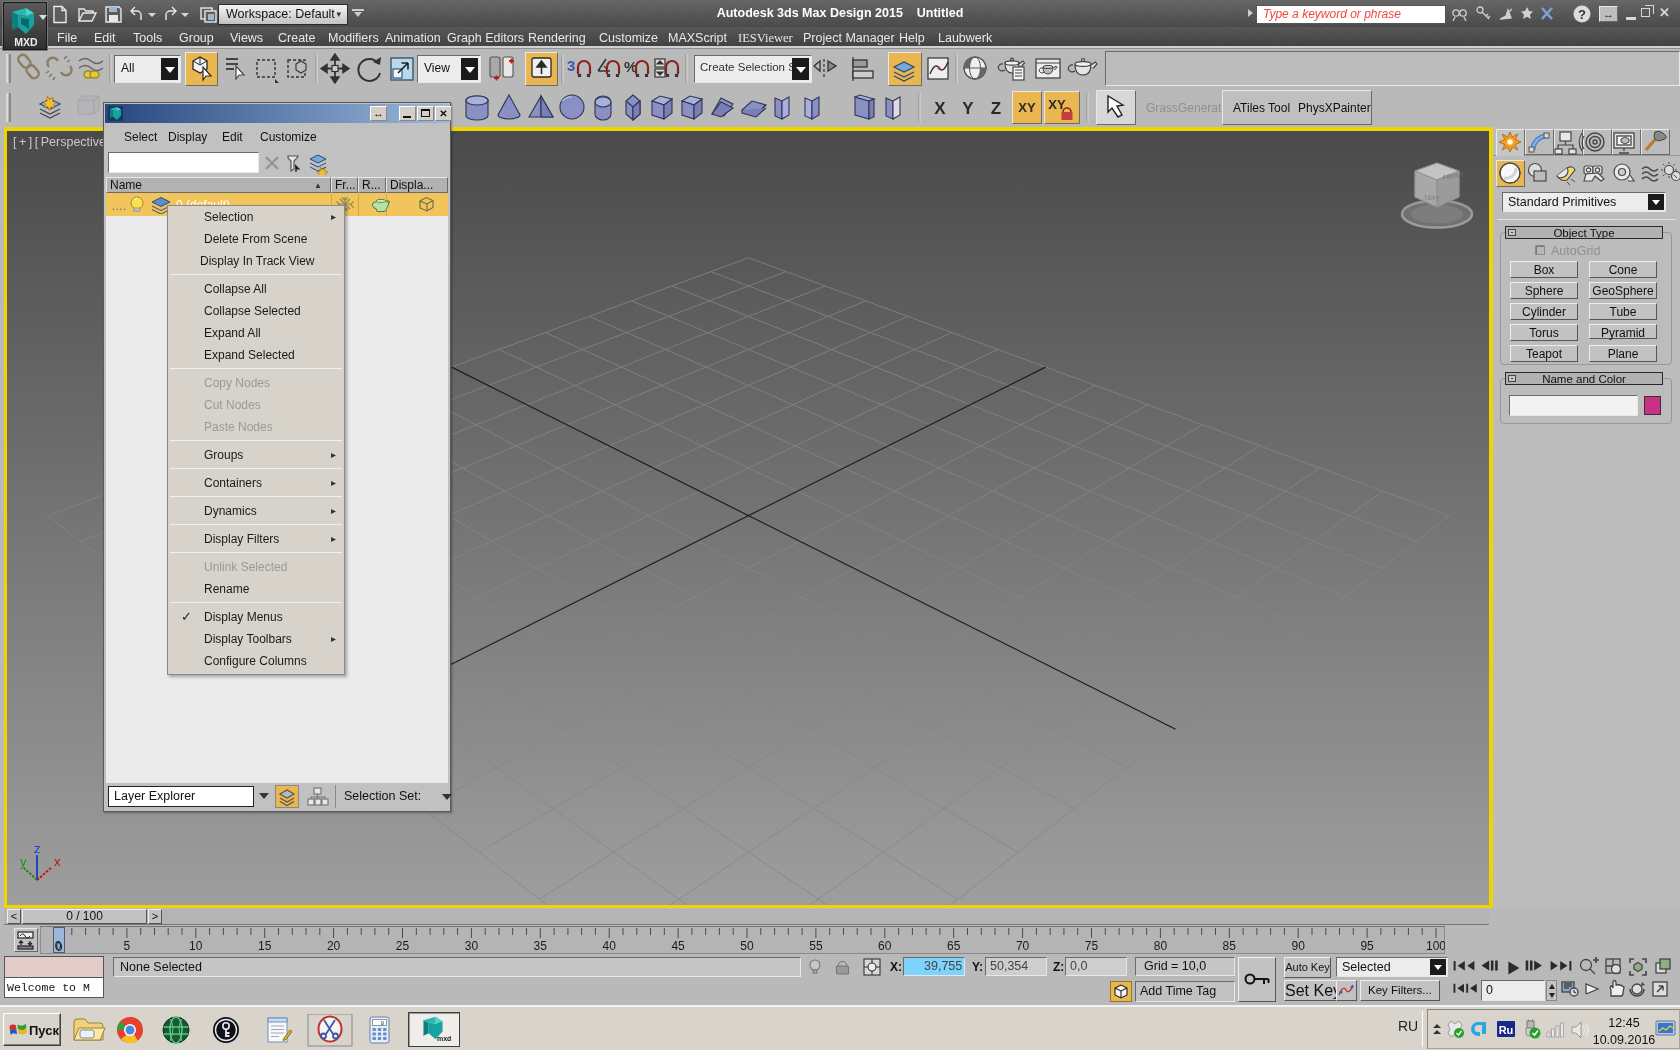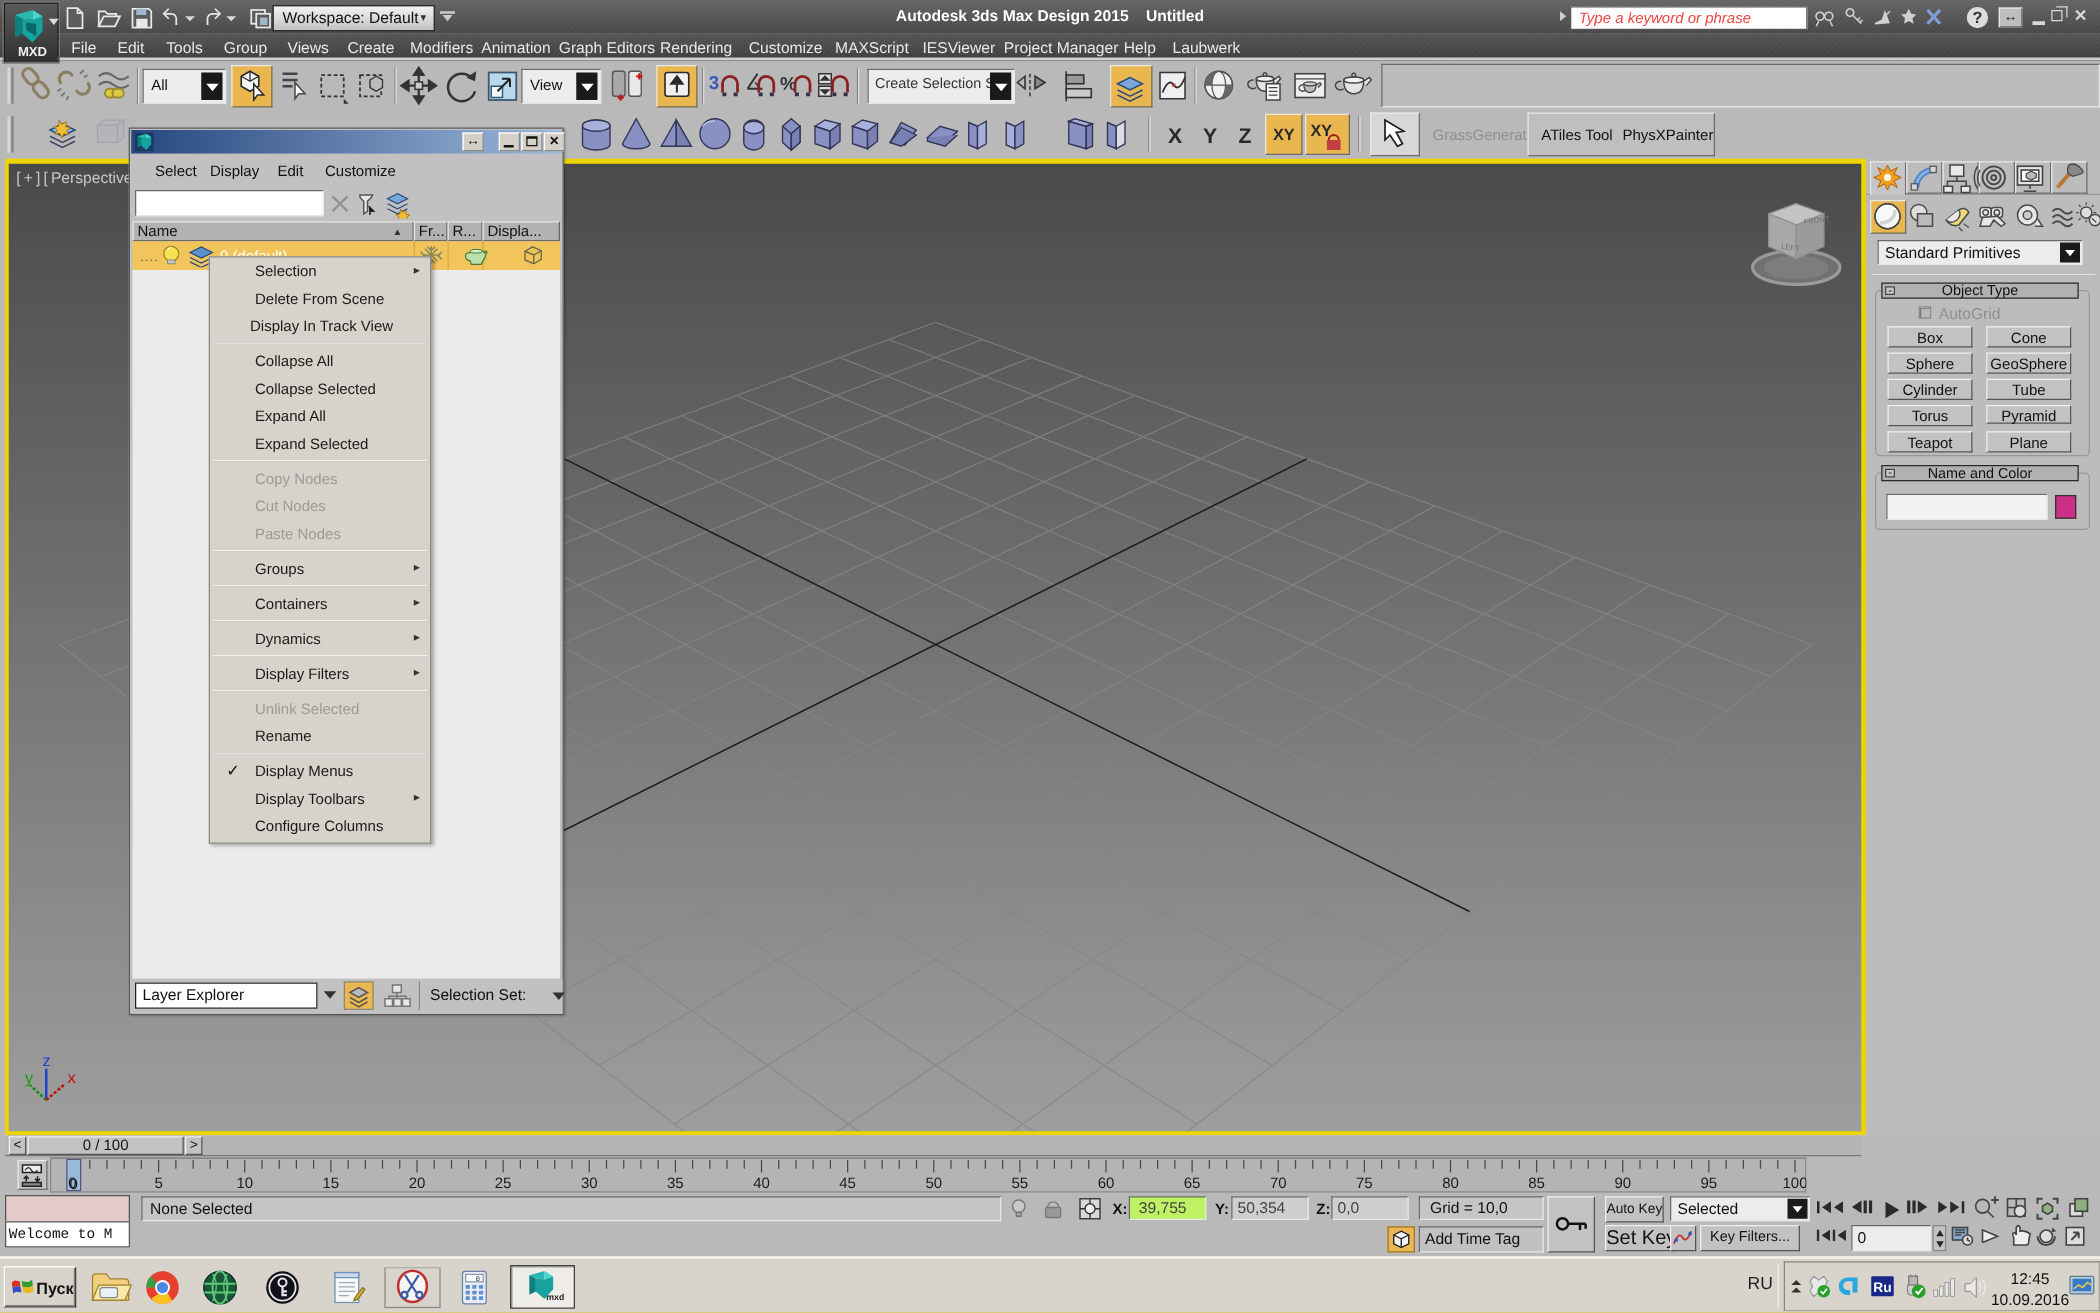--- a/index.html
+++ b/index.html
@@ -104,21 +104,21 @@
   <span class="abs menuitem" style="left:133px;top:4px;">Tools</span>
   <span class="abs menuitem" style="left:179px;top:4px;">Group</span>
   <span class="abs menuitem" style="left:230px;top:4px;">Views</span>
   <span class="abs menuitem" style="left:278px;top:4px;">Create</span>
   <span class="abs menuitem" style="left:328px;top:4px;">Modifiers</span>
   <span class="abs menuitem" style="left:385px;top:4px;">Animation</span>
   <span class="abs menuitem" style="left:447px;top:4px;">Graph Editors</span>
   <span class="abs menuitem" style="left:528px;top:4px;">Rendering</span>
   <span class="abs menuitem" style="left:599px;top:4px;">Customize</span>
   <span class="abs menuitem" style="left:668px;top:4px;">MAXScript</span>
-  <span class="abs menuitem" style="left:738px;top:4px;">IESViewer</span>
+  <span class="abs menuitem" style="left:738px;top:4px;font-family:Liberation Serif, serif;">IESViewer</span>
   <span class="abs menuitem" style="left:803px;top:4px;">Project Manager</span>
   <span class="abs menuitem" style="left:899px;top:4px;">Help</span>
   <span class="abs menuitem" style="left:938px;top:4px;">Laubwerk</span>
 </div>
 <div class="abs" style="left:0;top:46px;width:1680px;height:3px;background:#d0d0d0;border-bottom:1px solid #909090;"></div>
 
 <div class="abs" id="toolbar1" style="left:0;top:49px;width:1680px;height:39px;background:#bab9b9;">
   <div class="abs" style="left:6px;top:5px;width:5px;height:29px;border-left:2px solid #d8d8d8;border-right:2px solid #888;"></div>
   <div class="abs sunken" style="left:1105px;top:2px;width:575px;height:35px;background:#bdbcbc;"></div>
 
@@ -926,21 +926,21 @@
           <rect x="2.5" y="9" width="12" height="8" rx="1" fill="#9a9a9a"></rect>
         </g>
     <g transform="translate(56,0)" stroke="#333">
           <rect x="2" y="2" width="16" height="16" fill="#d8d8d8"></rect>
           <circle cx="10" cy="10" r="4" fill="#eee"></circle>
           <path d="M10 2 v4 M10 14 v4 M2 10 h4 M14 10 h4"></path>
         </g>
       </g>
   </svg>
   <span class="abs" style="left:890px;top:5px;color:#111;font-weight:bold;font-size:12px;">X:</span>
-  <div class="abs sunken" style="left:903px;top:2px;width:62px;height:19px;background:#bef264;color:#444;font-size:12.5px;line-height:17px;padding-left:7px;">39,755</div>
+  <div class="abs sunken" style="left:903px;top:2px;width:62px;height:19px;background:#7dd3fc;color:#444;font-size:12.5px;line-height:17px;padding-left:20px;">39,755</div>
   <span class="abs" style="left:972px;top:5px;color:#111;font-weight:bold;font-size:12px;">Y:</span>
   <div class="abs sunken" style="left:985px;top:2px;width:62px;height:19px;background:#cfcecf;color:#444;font-size:12.5px;line-height:17px;padding-left:4px;">50,354</div>
   <span class="abs" style="left:1053px;top:5px;color:#111;font-weight:bold;font-size:12px;">Z:</span>
   <div class="abs sunken" style="left:1065px;top:2px;width:62px;height:19px;background:#cfcecf;color:#444;font-size:12.5px;line-height:17px;padding-left:4px;">0,0</div>
   <div class="abs sunken" style="left:1135px;top:2px;width:100px;height:19px;background:#c6c5c5;color:#111;font-size:12.5px;line-height:17px;padding-left:8px;">Grid = 10,0</div>
   <div class="abs amber" style="left:1110px;top:26px;width:22px;height:21px;border:1px solid #997722;"><svg width="20" height="19" viewBox="0 0 20 19">
         <g stroke="#222" stroke-width="1.1" fill="none">
           <path d="M4 6 l6-3 6 3 v7 l-6 3 -6-3 z" fill="#f4f4f4"></path>
           <path d="M4 6 l6 3 6-3 M10 9 v7"></path>
         </g>

